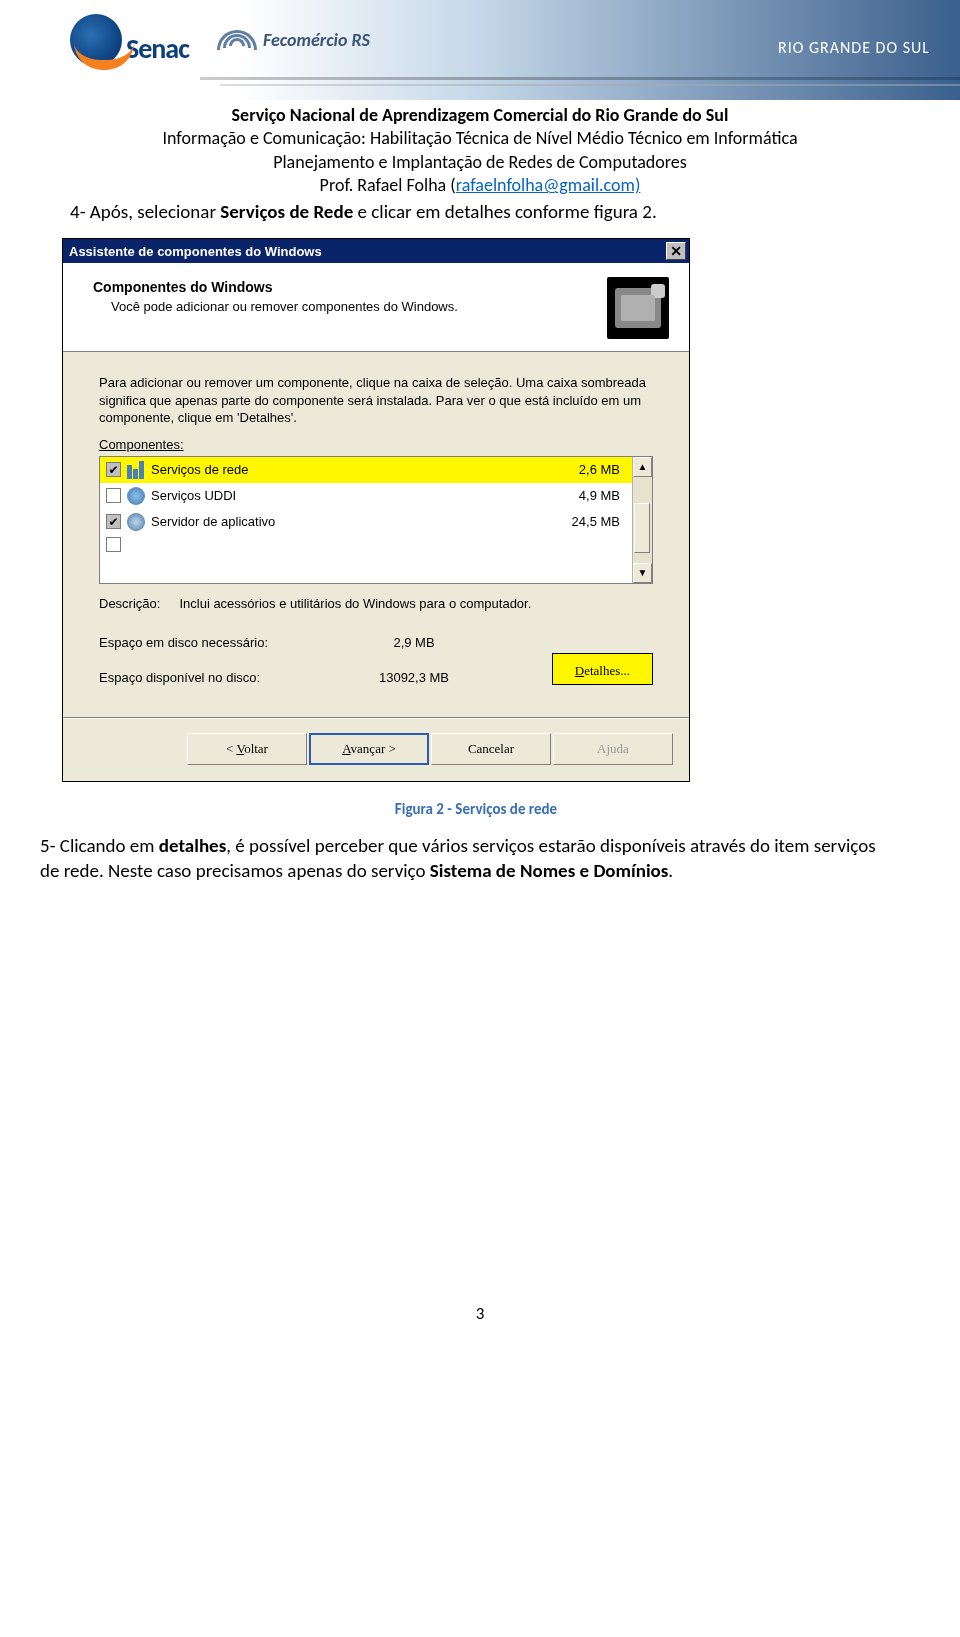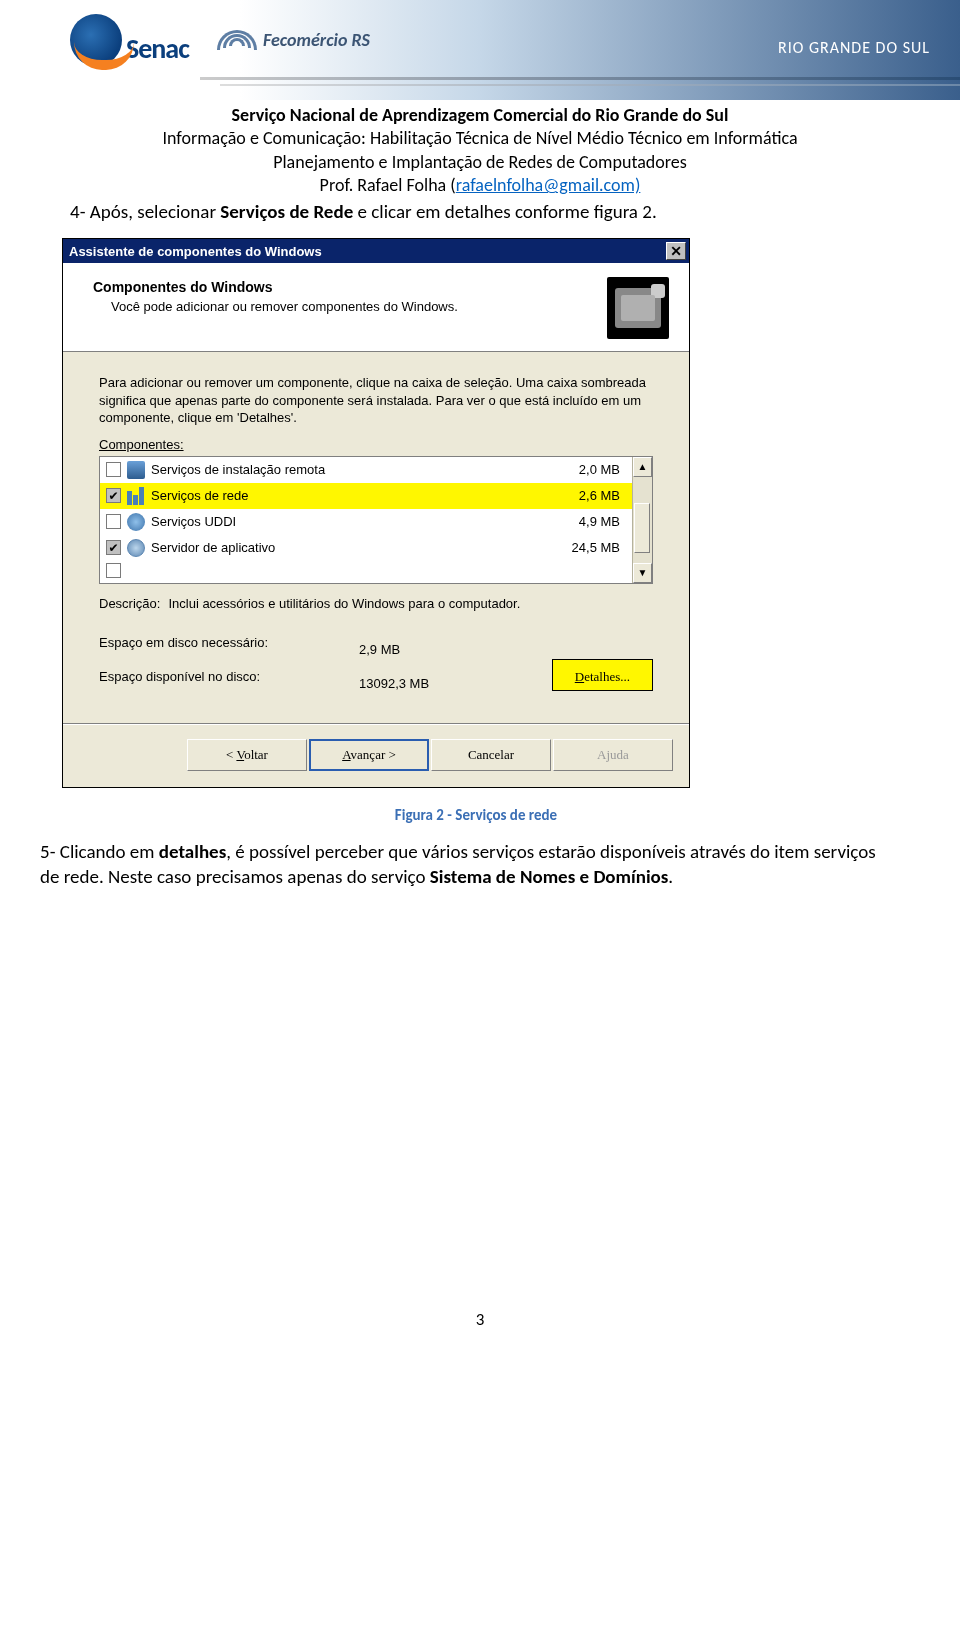--- a/index.html
+++ b/index.html
@@ -161,24 +161,24 @@
     display:flex; align-items:center; justify-content:center; font-size:10px;
   }
   .scroll-track{ flex:1; position:relative; }
   .scroll-thumb{
     position:absolute; left:1px; top:26px; width:16px; height:50px;
     background:#ece9d8; border:1px solid #fff;
     border-right-color:#808080; border-bottom-color:#808080;
   }
   .desc-row { margin-top: 12px; display:flex; gap: 8px; }
   .desc-label { }
-  .desc-text { flex:1; }
+  .desc-text { flex:1;margin-left:11px; }
   .disk-info { margin-top: 24px; display:flex; justify-content:space-between; align-items:flex-end;}
-  .disk-left { display: grid; grid-template-columns: 260px 110px; row-gap: 12px; }
-  .disk-left .v { text-align: left; margin-top: 7px; }
+  .disk-left { display: grid; grid-template-columns: 260px 110px; row-gap: 20px; }
+  .disk-left .v { text-align: center; }
   .btn-details {
     height: 32px; padding: 9px 22px;
     background: #ece9d8;
     border:1px solid #000;
     outline: 2px solid #fff700;
     outline-offset: -5px;
     background: linear-gradient(#fff700,#fff700);
     font-family: Liberation Serif, serif; font-size:13px;
   }
   .btn-details .u { text-decoration: underline; }
@@ -259,26 +259,20 @@
         <div class="wiz-icon">
             <div class="wiz-icon-inner"></div>
           </div>
       </div>
       <div class="wiz-main">
         <div class="wiz-desc">Para adicionar ou remover um componente, clique na caixa de seleção. Uma caixa sombreada significa que apenas parte do componente será instalada. Para ver o que está incluído em um componente, clique em 'Detalhes'.</div>
         <div class="wiz-label"><span class="u">Componentes:</span></div>
 
         <div class="comp-list">
           <div class="comp-rows" id="comp-rows">
-              <div class="comp-row">
-                <div class="comp-chk"></div>
-                <span class="comp-icon icon-remote"></span>
-                <span class="comp-name">Serviços de instalação remota</span>
-                <span class="comp-size">2,0 MB</span>
-              </div>
               <div class="comp-row sel">
                 <div class="comp-chk partial checked"></div>
                 <span class="comp-icon icon-net">
                   <span></span>
                   <span></span>
                   <span></span>
                 </span>
                 <span class="comp-name">Serviços de rede</span>
                 <span class="comp-size">2,6 MB</span>
               </div>

